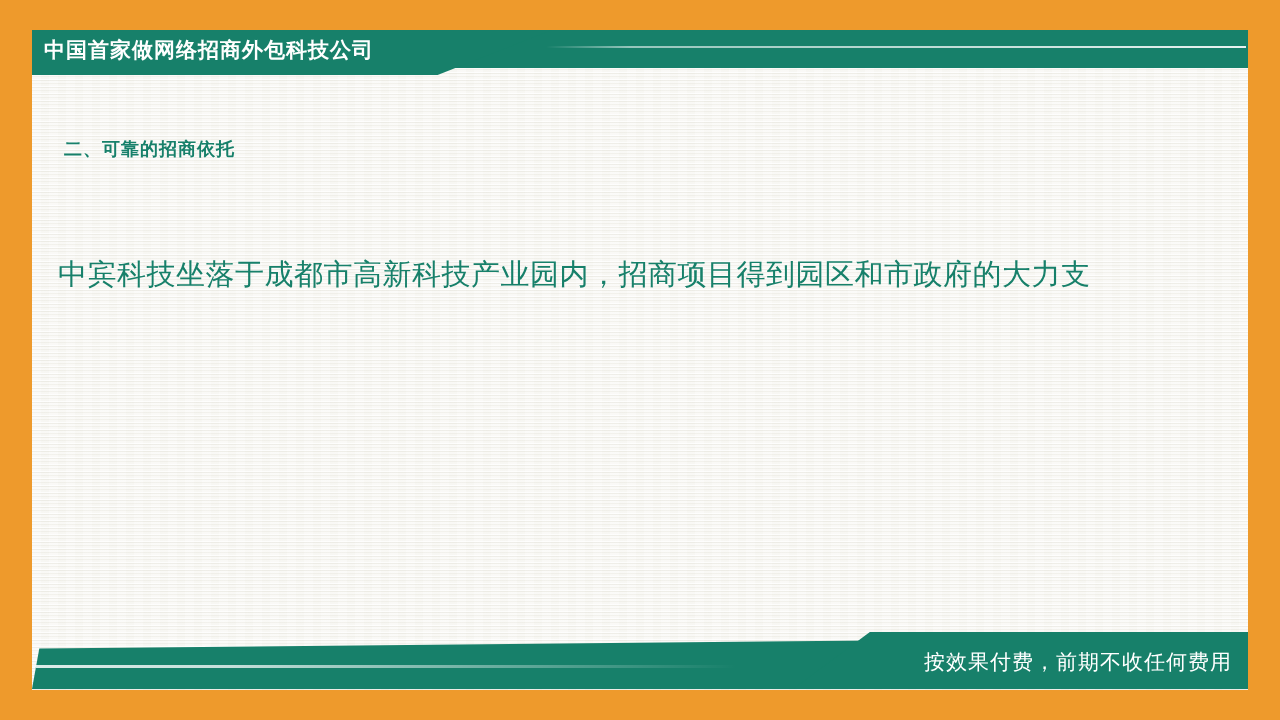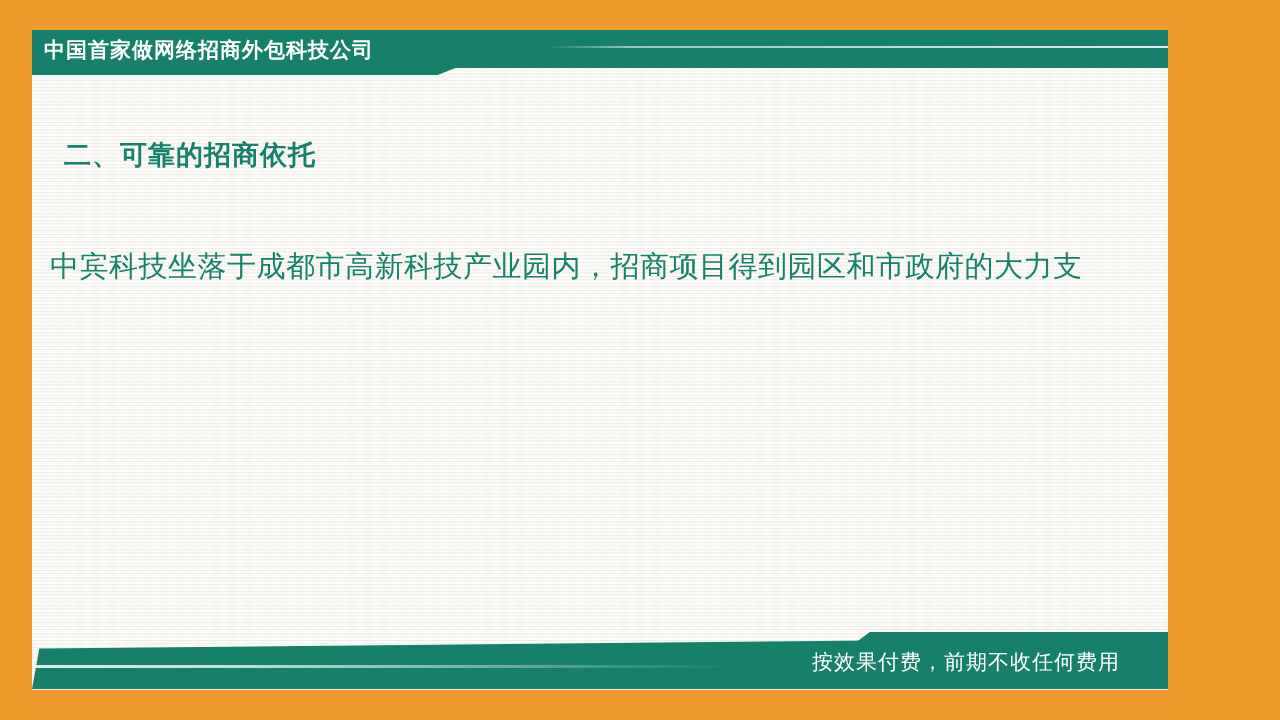--- a/index.html
+++ b/index.html
@@ -6,21 +6,21 @@
   html,body{margin:0;padding:0;}
   body{
     width:1280px;height:720px;overflow:hidden;
     font-family:"Liberation Sans","DejaVu Sans",sans-serif;
     background:#ee9a2c;
   }
 
   
   #slide{
     position:relative;
-    width:1168px;height:720px;
+    width:1280px;height:720px;
     background:#ee9a2c;
     overflow:hidden;
   }
 
   
   .paper{
     position:absolute;
     left:32px;top:30px;
     width:1216px;height:660px;
     background:#f4f3ee;
@@ -83,41 +83,41 @@
     left:546px;top:46px;
     width:700px;height:2px;
     background:linear-gradient(to right,rgba(255,255,255,0.0),rgba(255,255,255,0.55) 12%,rgba(255,255,255,0.9));
   }
 
   
   .heading{
     position:absolute;
     left:64px;top:137px;
     color:#17806a;
-    font-size:27px;
+    font-size:18px;
     font-weight:bold;
     letter-spacing:1px;
     white-space:nowrap;
     font-family:"DejaVu Sans","Liberation Sans",sans-serif;
     text-shadow:0 1px 0 rgba(255,255,255,0.75);
   }
 
   .body-text{
     position:absolute;
     left:50px;top:228px;
     width:1140px;
     color:#17806a;
     font-size:29px;
     line-height:76px;
     letter-spacing:0.5px;
     text-align:justify;
     text-justify:inter-character;
     font-family:"DejaVu Serif","Liberation Serif",serif;
   }
-  .body-text p{margin:0;}
+  .body-text p{margin:8px;}
 
   
   .footer-left{
     position:absolute;
     left:32px;top:637px;
     width:1216px;height:52px;
     background:#17806a;
     
     clip-path:polygon(0.6% 22%,100% 0%,100% 100%,0% 100%);
   }

